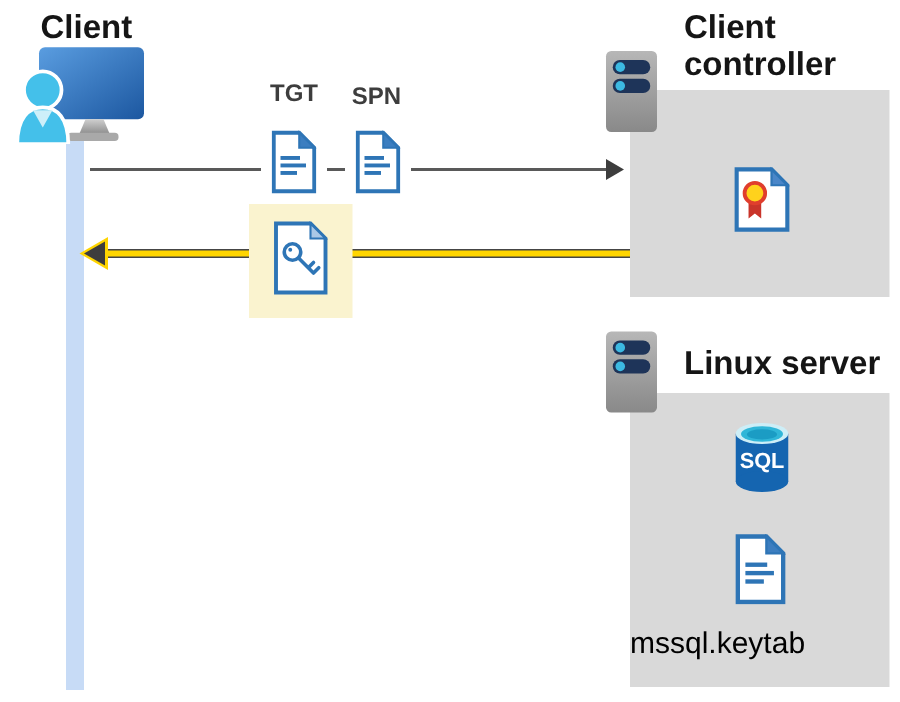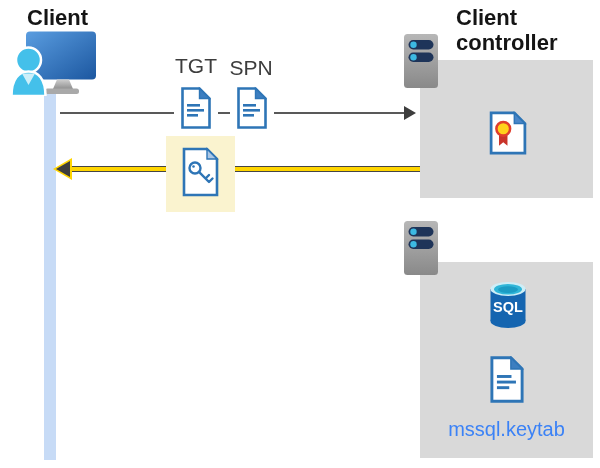--- a/index.html
+++ b/index.html
@@ -2,32 +2,32 @@
 <html><head>
 <meta charset="utf-8">
 <style>
   html,body{margin:0;padding:0;background:#fff;}
   .canvas{
     position:relative;width:600px;height:468px;background:#ffffff;
     font-family:"Liberation Sans", sans-serif;overflow:hidden;
   }
   .abs{position:absolute;}
   .title{font-weight:bold;color:#151515;font-size:22px;line-height:25px;}
-  .small-label{font-size:21px;color:#3d3d3d;text-align:center;}
+  .small-label{font-size:16px;color:#3d3d3d;text-align:center;font-weight:bold;}
   .panel{background:#d9d9d9;z-index:1;}
   .lifeline{background:#c7dbf6;z-index:0;}
   .gray-line{background:#595959;height:2px;z-index:1;}
   .tri{width:0;height:0;}
   .gray-head{border-left:12px solid #3d3d3d;border-top:7px solid transparent;border-bottom:7px solid transparent;z-index:1;}
   .yellow-body{background:#ffd500;height:4px;border-top:1.5px solid #454545;border-bottom:1.5px solid #454545;z-index:2;}
   .yellow-head-outline{border-right:19px solid #ffd500;border-top:11px solid transparent;border-bottom:11px solid transparent;z-index:2;}
   .yellow-head{border-right:14px solid #3d3d3d;border-top:8px solid transparent;border-bottom:8px solid transparent;z-index:3;}
   .hl-box{background:#faf3cf;z-index:3;}
   .doc-wrap{background:#ffffff;display:flex;align-items:center;justify-content:center;z-index:2;}
-  .keytab-label{font-size:20px;color:#3b82f6;text-align:center;z-index:2;}
+  .keytab-label{font-size:20px;color:#000000;z-index:2;}
   .z2{z-index:2;} .z4{z-index:4;}
 </style>
 </head>
 <body>
 
 <div class="canvas">
 
   <div class="abs title" style="left:27px;top:5px;">Client</div>
 
   <svg class="abs" style="left:8px;top:30px;z-index:2;" width="95" height="66" viewBox="0 0 95 66">
@@ -105,20 +105,21 @@
     <rect x="5.5" y="19.5" width="25" height="9.5" rx="4.75" fill="#1e3459"></rect>
     <circle cx="10.5" cy="24.25" r="3.2" fill="#3cb9e2"></circle>
   </svg>
   <svg class="abs z2" style="left:489px;top:110px;" width="38" height="46" viewBox="0 0 36 42">
     <path d="M2 2 H24 L34 12 V40 H2 Z" fill="#ffffff" stroke="#2e75b6" stroke-width="2.6"></path>
     <path d="M24 2 V12 H34 Z" fill="#4a86c8" stroke="#2e75b6" stroke-width="1.4"></path>
     <path d="M9.5 22 V33 L13.5 29.8 L17.5 33 V22 Z" fill="#c9342a"></path>
     <circle cx="13.5" cy="17" r="6.5" fill="#ffd21c" stroke="#e03e2d" stroke-width="2.4"></circle>
   </svg>
 
+  <div class="abs title" style="left:456px;top:229px;white-space:nowrap;">Linux server</div>
   <div class="abs panel" style="left:420px;top:262px;width:173px;height:196px;"></div>
   <svg class="abs z2" style="left:403px;top:220px;" width="36" height="56" viewBox="0 0 36 56">
     <defs>
       <linearGradient id="gSrv2" x1="0" y1="0" x2="0" y2="1">
         <stop offset="0" stop-color="#b7b7b7"></stop>
           <stop offset="1" stop-color="#898989"></stop>
       </linearGradient>
     </defs>
     <rect x="1" y="1" width="34" height="54" rx="3.5" fill="url(#gSrv2)"></rect>
     <rect x="5.5" y="7" width="25" height="9.5" rx="4.75" fill="#1e3459"></rect>

